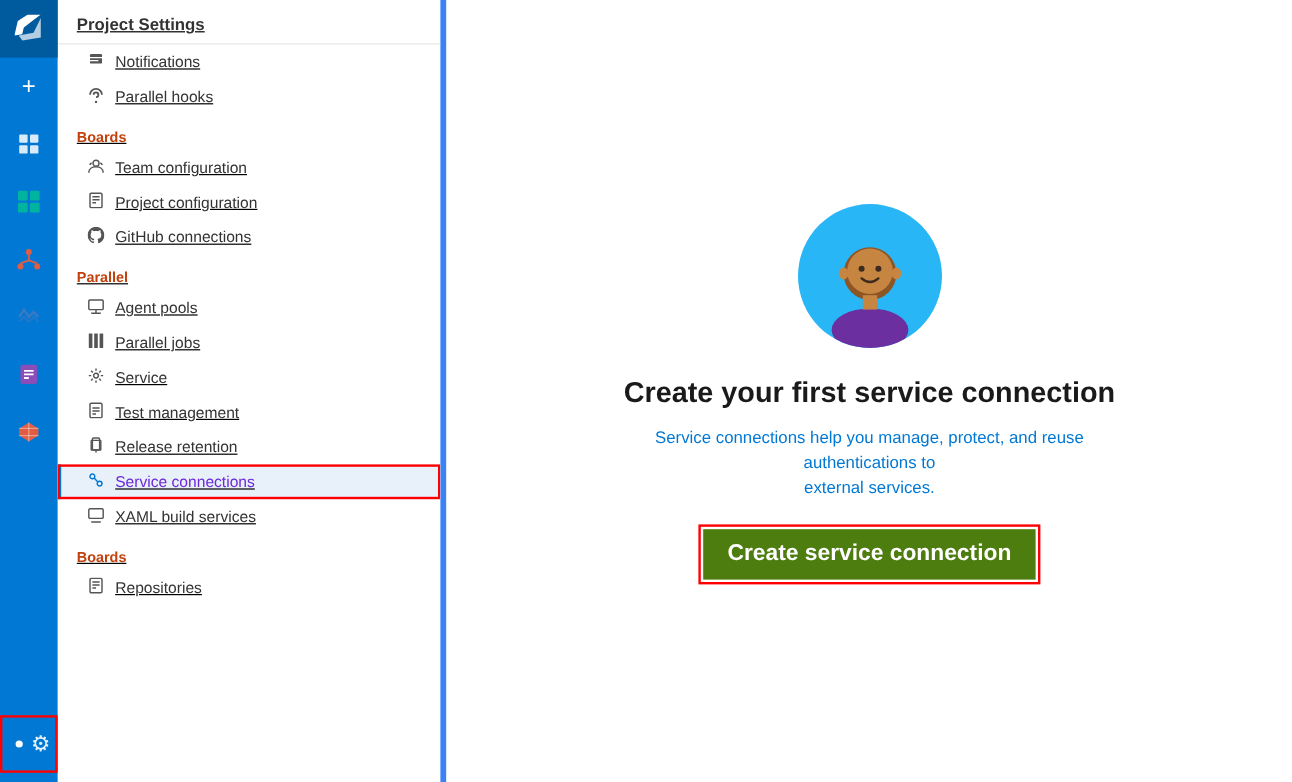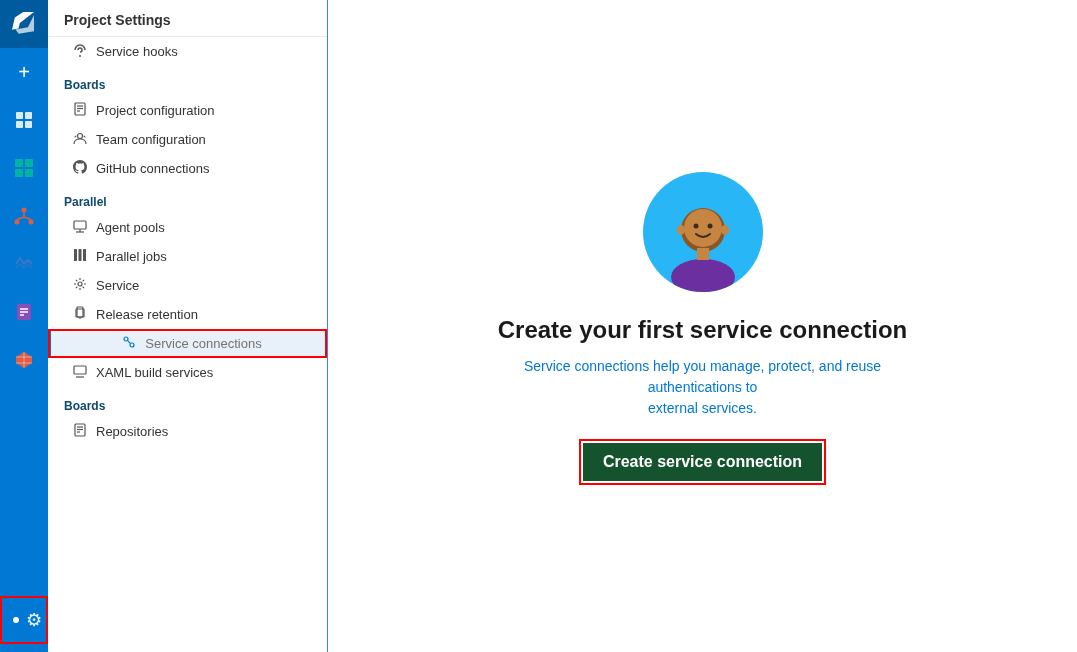--- a/index.html
+++ b/index.html
@@ -57,64 +57,64 @@
       align-items: center;
       justify-content: center;
       cursor: pointer;
       color: rgba(255,255,255,0.9);
       font-size: 18px;
       border: 2px solid red;
     }
 
     
     .sidebar {
-      width: 280px;
+      width: 324px;
       background: #fff;
-      border-right: 1px solid #3b82f6;
+      border-right: 5px solid #3b82f6;
       display: flex;
       flex-direction: column;
       overflow: hidden;
       flex-shrink: 0;
+      text-decoration: underline;
     }
     .sidebar-header {
       padding: 12px 16px 8px 16px;
       font-size: 14px;
       font-weight: 600;
       color: #333;
       border-bottom: 1px solid #e8e8e8;
     }
     .sidebar-scroll {
       overflow-y: auto;
       flex: 1;
     }
     .sidebar-section-label {
       padding: 12px 16px 4px 16px;
       font-size: 12px;
       font-weight: 600;
-      color: #0c4a6e;
+      color: #c2410c;
       text-transform: none;
     }
     .sidebar-item {
       display: flex;
       align-items: center;
       padding: 6px 16px 6px 24px;
       cursor: pointer;
       font-size: 13px;
       color: #333;
       gap: 8px;
       white-space: nowrap;
     }
     .sidebar-item.active {
       background: #e8f0fa;
-      color: #737373;
+      color: #6d28d9;
       border-left: 3px solid #0078d4;
       padding-left: 21px;
       outline: 2px solid red;
       outline-offset: -2px;
-      justify-content: center;
     }
     .sidebar-item .icon {
       font-size: 14px;
       width: 16px;
       text-align: center;
       color: #555;
       flex-shrink: 0;
     }
     .sidebar-item.active .icon { color: #0078d4; }
 
@@ -149,25 +149,25 @@
     .hero-subtitle {
       font-size: 14px;
       color: #666;
       text-align: center;
       max-width: 440px;
       margin-bottom: 24px;
       line-height: 1.5;
     }
     .hero-subtitle span { color: #0078d4; }
     .create-btn {
-      background: #14532d;
+      background: #4d7c0f;
       color: #fff;
       border: none;
       padding: 10px 20px;
-      font-size: 16px;
+      font-size: 19px;
       font-weight: 600;
       cursor: pointer;
       outline: 2px solid red;
       outline-offset: 2px;
     }
 
     
     .sidebar-scroll::-webkit-scrollbar { width: 6px; }
     .sidebar-scroll::-webkit-scrollbar-thumb { background: #c0c0c0; border-radius: 3px; }
     .sidebar-scroll::-webkit-scrollbar-track { background: transparent; }
@@ -243,54 +243,64 @@
     </div>
   </div>
 </div>
 
 <div class="sidebar">
   <div class="sidebar-header">Project Settings</div>
   <div class="sidebar-scroll">
 
     <div class="sidebar-item">
       <span class="icon">
+        <svg width="14" height="14" viewBox="0 0 14 14" fill="#555">
+          <rect x="2" y="2" width="10" height="8" rx="1"></rect>
+          <line x1="2" y1="5" x2="12" y2="5" stroke="white" stroke-width="1"></line>
+          <line x1="2" y1="7.5" x2="9" y2="7.5" stroke="white" stroke-width="1"></line>
+        </svg>
+      </span>
+      <span>Notifications</span>
+    </div>
+    <div class="sidebar-item">
+      <span class="icon">
         <svg width="14" height="14" viewBox="0 0 14 14" fill="none" stroke="#555" stroke-width="1.5">
           <path d="M5 7c0-1.1.9-2 2-2s2 .9 2 2-.9 2-2 2"></path>
           <path d="M2 7c0-2.76 2.24-5 5-5s5 2.24 5 5"></path>
           <circle cx="7" cy="13" r="1" fill="#555" stroke="none"></circle>
         </svg>
       </span>
-      <span>Service hooks</span>
+      <span>Parallel hooks</span>
     </div>
 
     <div class="sidebar-section-label">Boards</div>
+    <div class="sidebar-item">
+      <span class="icon">
+        <svg width="14" height="14" viewBox="0 0 14 14" fill="none" stroke="#555" stroke-width="1.2">
+          <circle cx="7" cy="5" r="2.5"></circle>
+          <path d="M1 13c0-3.31 2.69-5 6-5s6 1.69 6 5"></path>
+          <path d="M10.5 5c.83 0 1.5.67 1.5 1.5"></path>
+          <path d="M3.5 5c-.83 0-1.5.67-1.5 1.5"></path>
+        </svg>
+      </span>
+      <span>Team configuration</span>
+    </div>
     <div class="sidebar-item">
       <span class="icon">
         <svg width="14" height="14" viewBox="0 0 14 14" fill="none" stroke="#555" stroke-width="1.2">
           <rect x="2" y="1" width="10" height="12" rx="1"></rect>
           <line x1="4" y1="4" x2="10" y2="4"></line>
           <line x1="4" y1="6.5" x2="10" y2="6.5"></line>
           <line x1="4" y1="9" x2="7" y2="9"></line>
         </svg>
       </span>
       <span>Project configuration</span>
     </div>
     <div class="sidebar-item">
       <span class="icon">
-        <svg width="14" height="14" viewBox="0 0 14 14" fill="none" stroke="#555" stroke-width="1.2">
-          <circle cx="7" cy="5" r="2.5"></circle>
-          <path d="M1 13c0-3.31 2.69-5 6-5s6 1.69 6 5"></path>
-          <path d="M10.5 5c.83 0 1.5.67 1.5 1.5"></path>
-          <path d="M3.5 5c-.83 0-1.5.67-1.5 1.5"></path>
-        </svg>
-      </span>
-      <span>Team configuration</span>
-    </div>
-    <div class="sidebar-item">
-      <span class="icon">
         <svg width="14" height="14" viewBox="0 0 14 14" fill="#555">
           <path d="M7 0C3.13 0 0 3.13 0 7c0 3.09 2 5.72 4.77 6.65.35.06.48-.15.48-.34v-1.19c-1.94.42-2.35-.94-2.35-.94-.32-.81-.78-1.02-.78-1.02-.63-.43.05-.42.05-.42.7.05 1.07.72 1.07.72.62 1.07 1.63.76 2.03.58.06-.45.24-.76.44-.93-1.55-.18-3.18-.78-3.18-3.45 0-.76.27-1.38.72-1.87-.07-.18-.31-.88.07-1.84 0 0 .58-.19 1.91.71.55-.15 1.15-.23 1.74-.23.59 0 1.19.08 1.74.23 1.32-.9 1.91-.71 1.91-.71.38.96.14 1.66.07 1.84.45.49.72 1.11.72 1.87 0 2.68-1.63 3.27-3.18 3.45.25.22.47.64.47 1.29v1.91c0 .19.13.4.48.34C12 12.72 14 10.09 14 7 14 3.13 10.87 0 7 0z"></path>
         </svg>
       </span>
       <span>GitHub connections</span>
     </div>
 
     <div class="sidebar-section-label">Parallel</div>
     <div class="sidebar-item">
       <span class="icon">
@@ -313,20 +323,31 @@
       <span>Parallel jobs</span>
     </div>
     <div class="sidebar-item">
       <span class="icon">
         <svg width="14" height="14" viewBox="0 0 14 14" fill="none" stroke="#555" stroke-width="1.2">
           <circle cx="7" cy="7" r="2"></circle>
           <path d="M7 1v2M7 11v2M1 7h2M11 7h2M2.93 2.93l1.41 1.41M9.66 9.66l1.41 1.41M2.93 11.07l1.41-1.41M9.66 4.34l1.41-1.41"></path>
         </svg>
       </span>
       <span>Service</span>
+    </div>
+    <div class="sidebar-item">
+      <span class="icon">
+        <svg width="14" height="14" viewBox="0 0 14 14" fill="none" stroke="#555" stroke-width="1.2">
+          <rect x="2" y="1" width="10" height="12" rx="1"></rect>
+          <line x1="4" y1="5" x2="10" y2="5"></line>
+          <line x1="4" y1="7.5" x2="10" y2="7.5"></line>
+          <line x1="4" y1="10" x2="7" y2="10"></line>
+        </svg>
+      </span>
+      <span>Test management</span>
     </div>
     <div class="sidebar-item">
       <span class="icon">
         <svg width="14" height="14" viewBox="0 0 14 14" fill="none" stroke="#555" stroke-width="1.2">
           <rect x="4" y="1" width="6" height="10" rx="1"></rect>
           <line x1="7" y1="11" x2="7" y2="13"></line>
           <rect x="3" y="3" width="8" height="8" rx="0.5" fill="none"></rect>
         </svg>
       </span>
       <span>Release retention</span>

